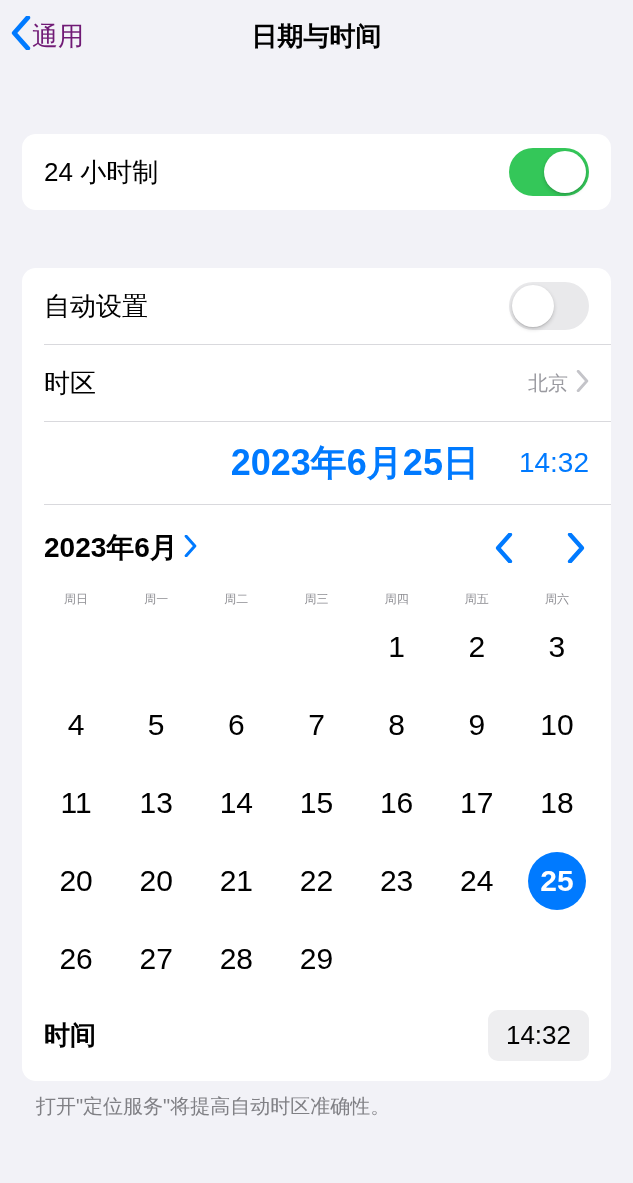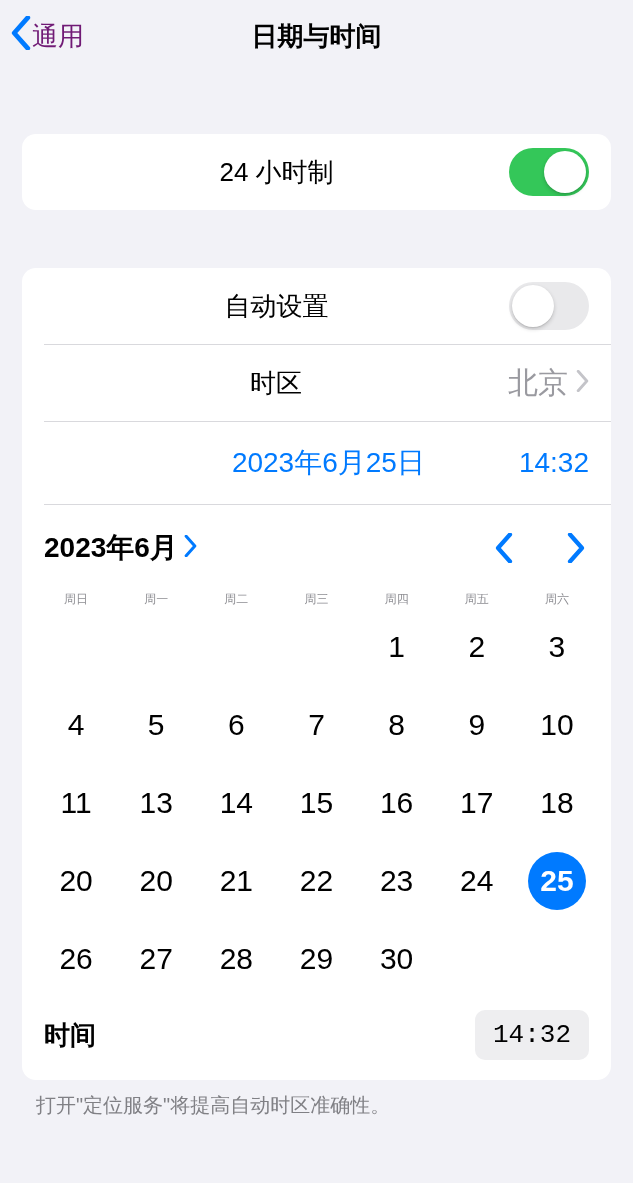--- a/index.html
+++ b/index.html
@@ -39,21 +39,20 @@
       border-radius: 14px;
       overflow: hidden;
     }
     .group.first { margin-top: 62px; }
     .group.second { margin-top: 58px; }
     .row {
       display: flex;
       align-items: center;
       min-height: 76px;
       padding: 0 22px;
-      text-align: center;
     }
     .row-label {
       font-size: 26px;
       color: #000;
       flex: 1;
     }
     .sep {
       height: 1px;
       background: #d9d9dd;
       margin-left: 22px;
@@ -71,36 +70,37 @@
       width: 42px; height: 42px;
       background: #fff;
       border-radius: 50%;
       position: absolute;
       top: 3px;
       box-shadow: 0 2px 4px rgba(0,0,0,.18), 0 1px 1px rgba(0,0,0,.08);
     }
     .switch.on .knob { right: 3px; }
     .switch.off .knob { left: 3px; }
     .row-value {
-      font-size: 30px;
+      font-size: 20px;
       color: #9a9aa0;
       margin-right: 8px;
     }
     .chevron svg { width: 13px; height: 22px; }
     .date-time-row {
       display: flex;
       align-items: center;
       height: 82px;
       padding: 0 22px;
     }
     .dt-spacer { flex: 1; }
     .dt-date {
-      font-size: 28px;
+      font-size: 36px;
       color: #007aff;
-      margin-right: 94px;
+      margin-right: 40px;
+      font-weight: bold;
     }
     .dt-time {
       font-size: 28px;
       color: #007aff;
     }
     .cal-head {
       display: flex;
       align-items: flex-start;
       padding: 24px 22px 4px 22px;
     }
@@ -148,21 +148,20 @@
       border-radius: 50%;
       display: flex;
       align-items: center;
       justify-content: center;
       font-weight: 600;
     }
     .time-row {
       display: flex;
       align-items: center;
       padding: 10px 22px 20px 22px;
-      font-family: Liberation Mono, monospace;
     }
     .time-label {
       font-size: 26px;
       font-weight: 600;
       color: #000;
       flex: 1;
     }
     .time-chip {
       background: #eeeef0;
       border-radius: 10px;
@@ -341,23 +340,20 @@
       </div>
       <div class="day">
         <span class="day-num">27</span>
       </div>
       <div class="day">
         <span class="day-num">28</span>
       </div>
       <div class="day">
         <span class="day-num">29</span>
       </div>
-      <div class="day">
-        <span class="day-num">30</span>
-      </div>
     </div>
 
   <div class="time-row">
     <div class="time-label">时间</div>
     <div class="time-chip">14:32</div>
   </div>
 </div>
 
 <div class="footnote">打开"定位服务"将提高自动时区准确性。</div>
 

